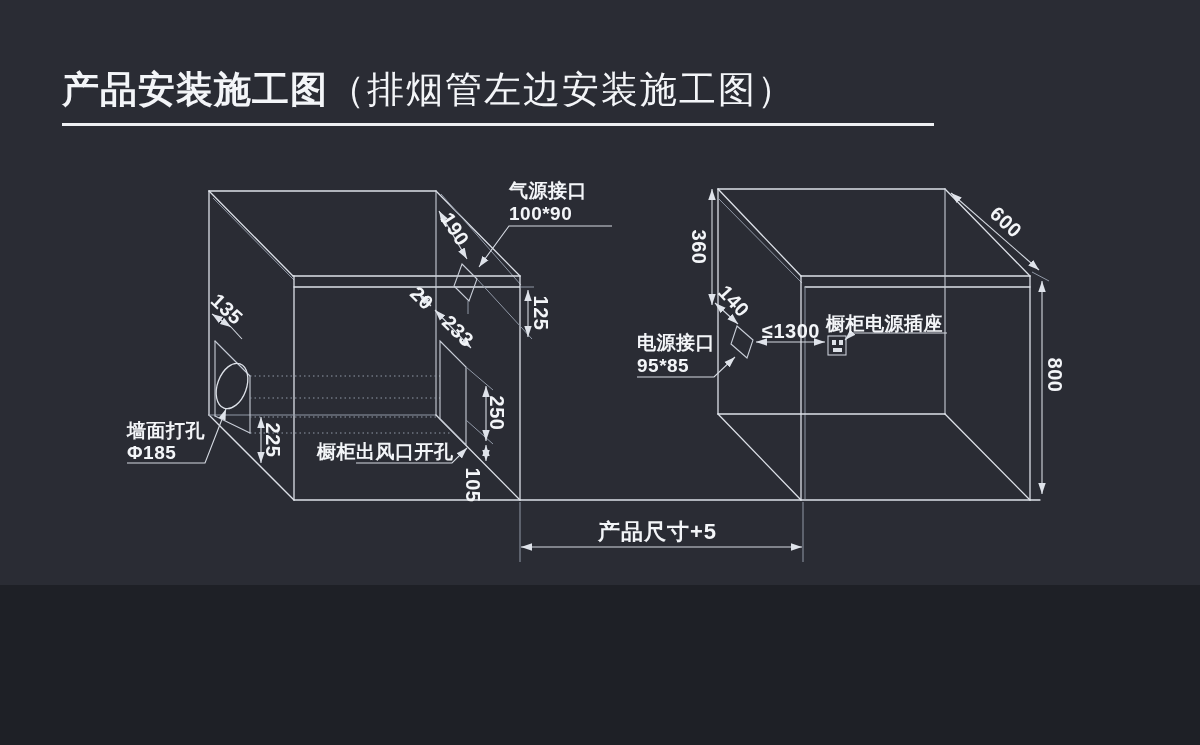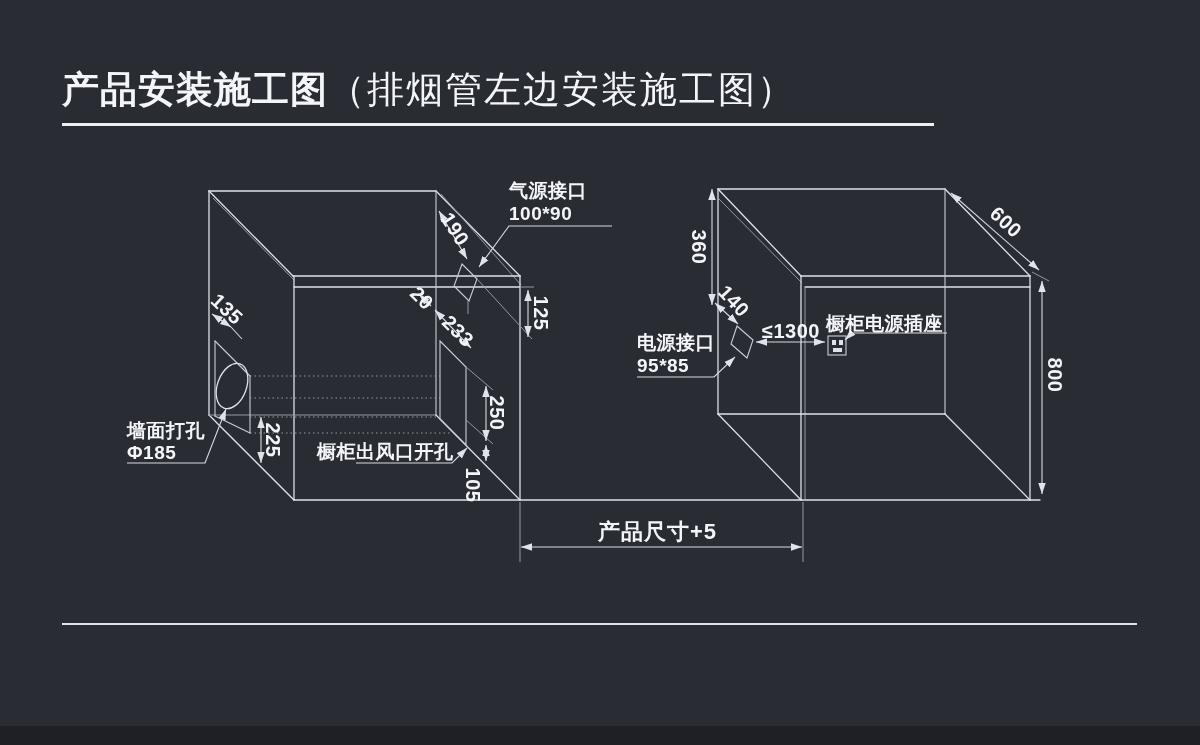--- a/index.html
+++ b/index.html
@@ -1,20 +1,20 @@
 <!DOCTYPE html>
 <html style="--background: #2a2c34; --line: #dde1e8; --line_soft: #9098a6; --text: #f3f5f8;"><head>
 <meta charset="utf-8">
 <style>
   :root{
     --background:#2a2c34; --line:#dde1e8; --line_soft:#9098a6; --text:#f3f5f8;
   }
   html,body{margin:0;padding:0;}
   body{background:#1e2026;font-family:"Liberation Sans","DejaVu Sans",sans-serif;}
-  #stage{position:relative;width:1200px;height:726px;background:var(--background);overflow:hidden;}
+  #stage{position:relative;width:1200px;height:585px;background:var(--background);overflow:hidden;}
   
   #title{position:absolute;left:62px;top:68px;white-space:nowrap;color:var(--text);
          font-size:37px;line-height:44px;letter-spacing:1px;}
   #title .main{font-weight:700;}
   #title .sub{font-weight:400;letter-spacing:2px;}
   #title-rule{position:absolute;left:62px;top:123px;width:872px;height:3px;background:#eef0f3;}
   #footer-rule{position:absolute;left:62px;top:623px;width:1075px;height:2px;background:#dfe3ea;}
   
   svg{position:absolute;left:0;top:0;}
   .s{stroke:var(--line);stroke-width:1.3;fill:none;stroke-linecap:round;}

